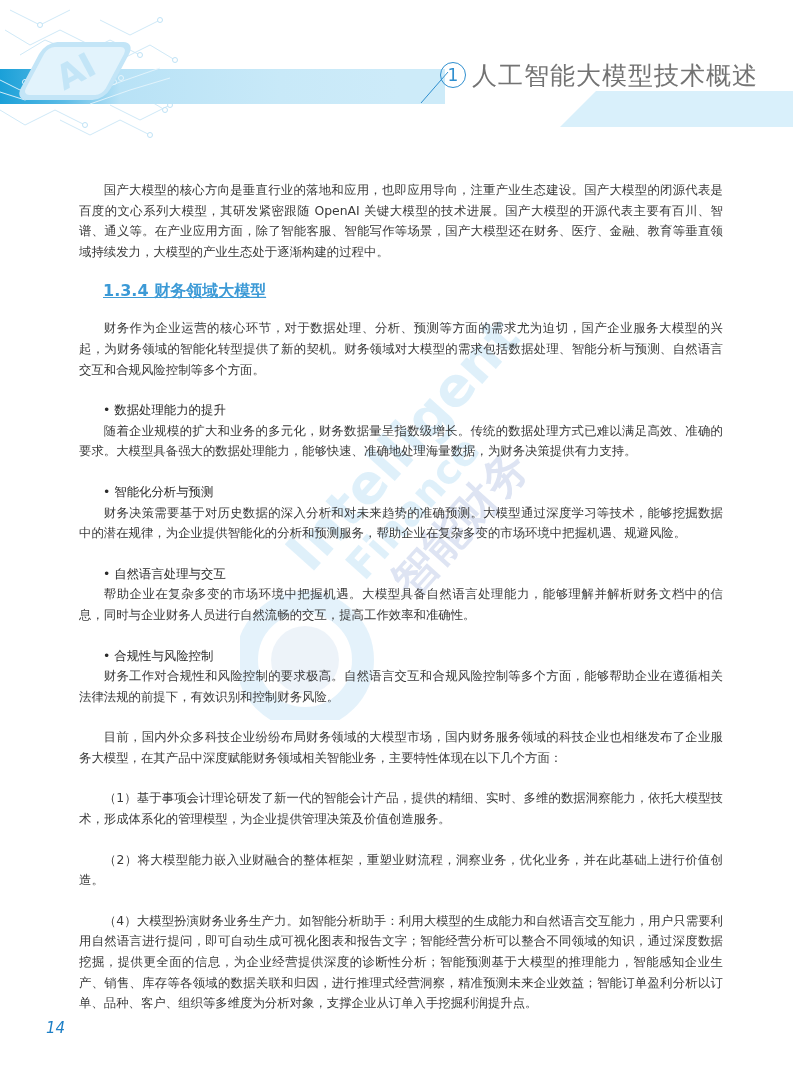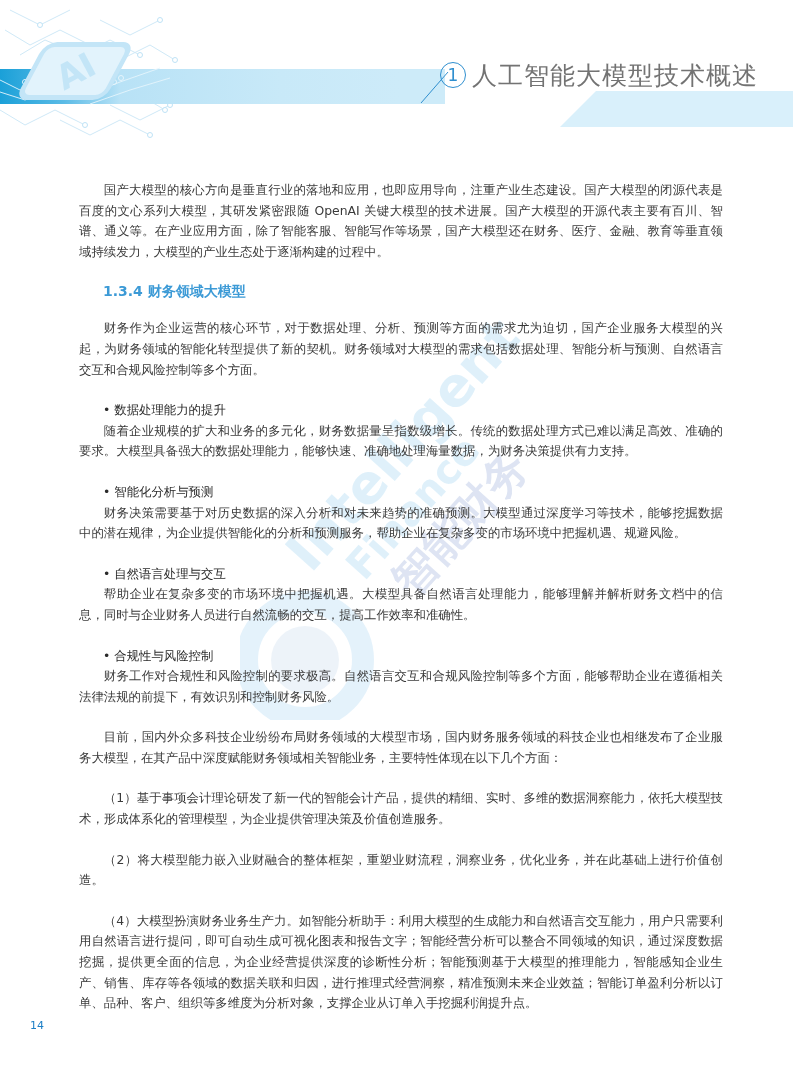--- a/index.html
+++ b/index.html
@@ -37,29 +37,31 @@
     background: #d9f0fb;
     clip-path: polygon(36px 0, 100% 0, 100% 100%, 0 100%);
   }
   .watermark { position: absolute; left: 240px; top: 320px; width: 320px; height: 400px; pointer-events: none; }
   .content {
     position: absolute; left: 59px; top: 180px; width: 644px;
     font-size: 12.4px; line-height: 20.6px; margin-left: 20px;
   }
   .p { margin: 0; text-indent: 2em; text-align: justify; }
   .h3 {
-    color: #3c9ad6; font-size: 14px; font-weight: bold; margin: 18px 0 16px 24px;
+    color: #3c9ad6; font-size: 16px; font-weight: bold; margin: 18px 0 16px 24px;
     line-height: 22px;
+    text-decoration: underline;
   }
   .gap { height: 20px; }
   .bullet-title { font-weight: normal; color: #2a2a2a; margin: 0 0 0 24px; line-height: 20.6px; }
   .bullet-title::before { content: "• "; }
   .page-num {
-    position: absolute; left: 30px; top: 1019px; font-size: 11px; color: #1d7fc6;
+    position: absolute; left: 46px; top: 1019px; font-size: 15px; color: #1d7fc6;
     font-family: "DejaVu Sans", sans-serif;
+    font-style: italic;
   }
 </style>
 </head>
 <body>
 
 <div class="header">
   <svg class="circuit" width="200" height="140" viewBox="0 0 200 140">
     <g stroke="#cfe9f7" stroke-width="1" fill="none">
       <path d="M10 10 L40 25 L70 10"></path>
         <path d="M5 30 L30 45 L60 30 L90 45"></path>

